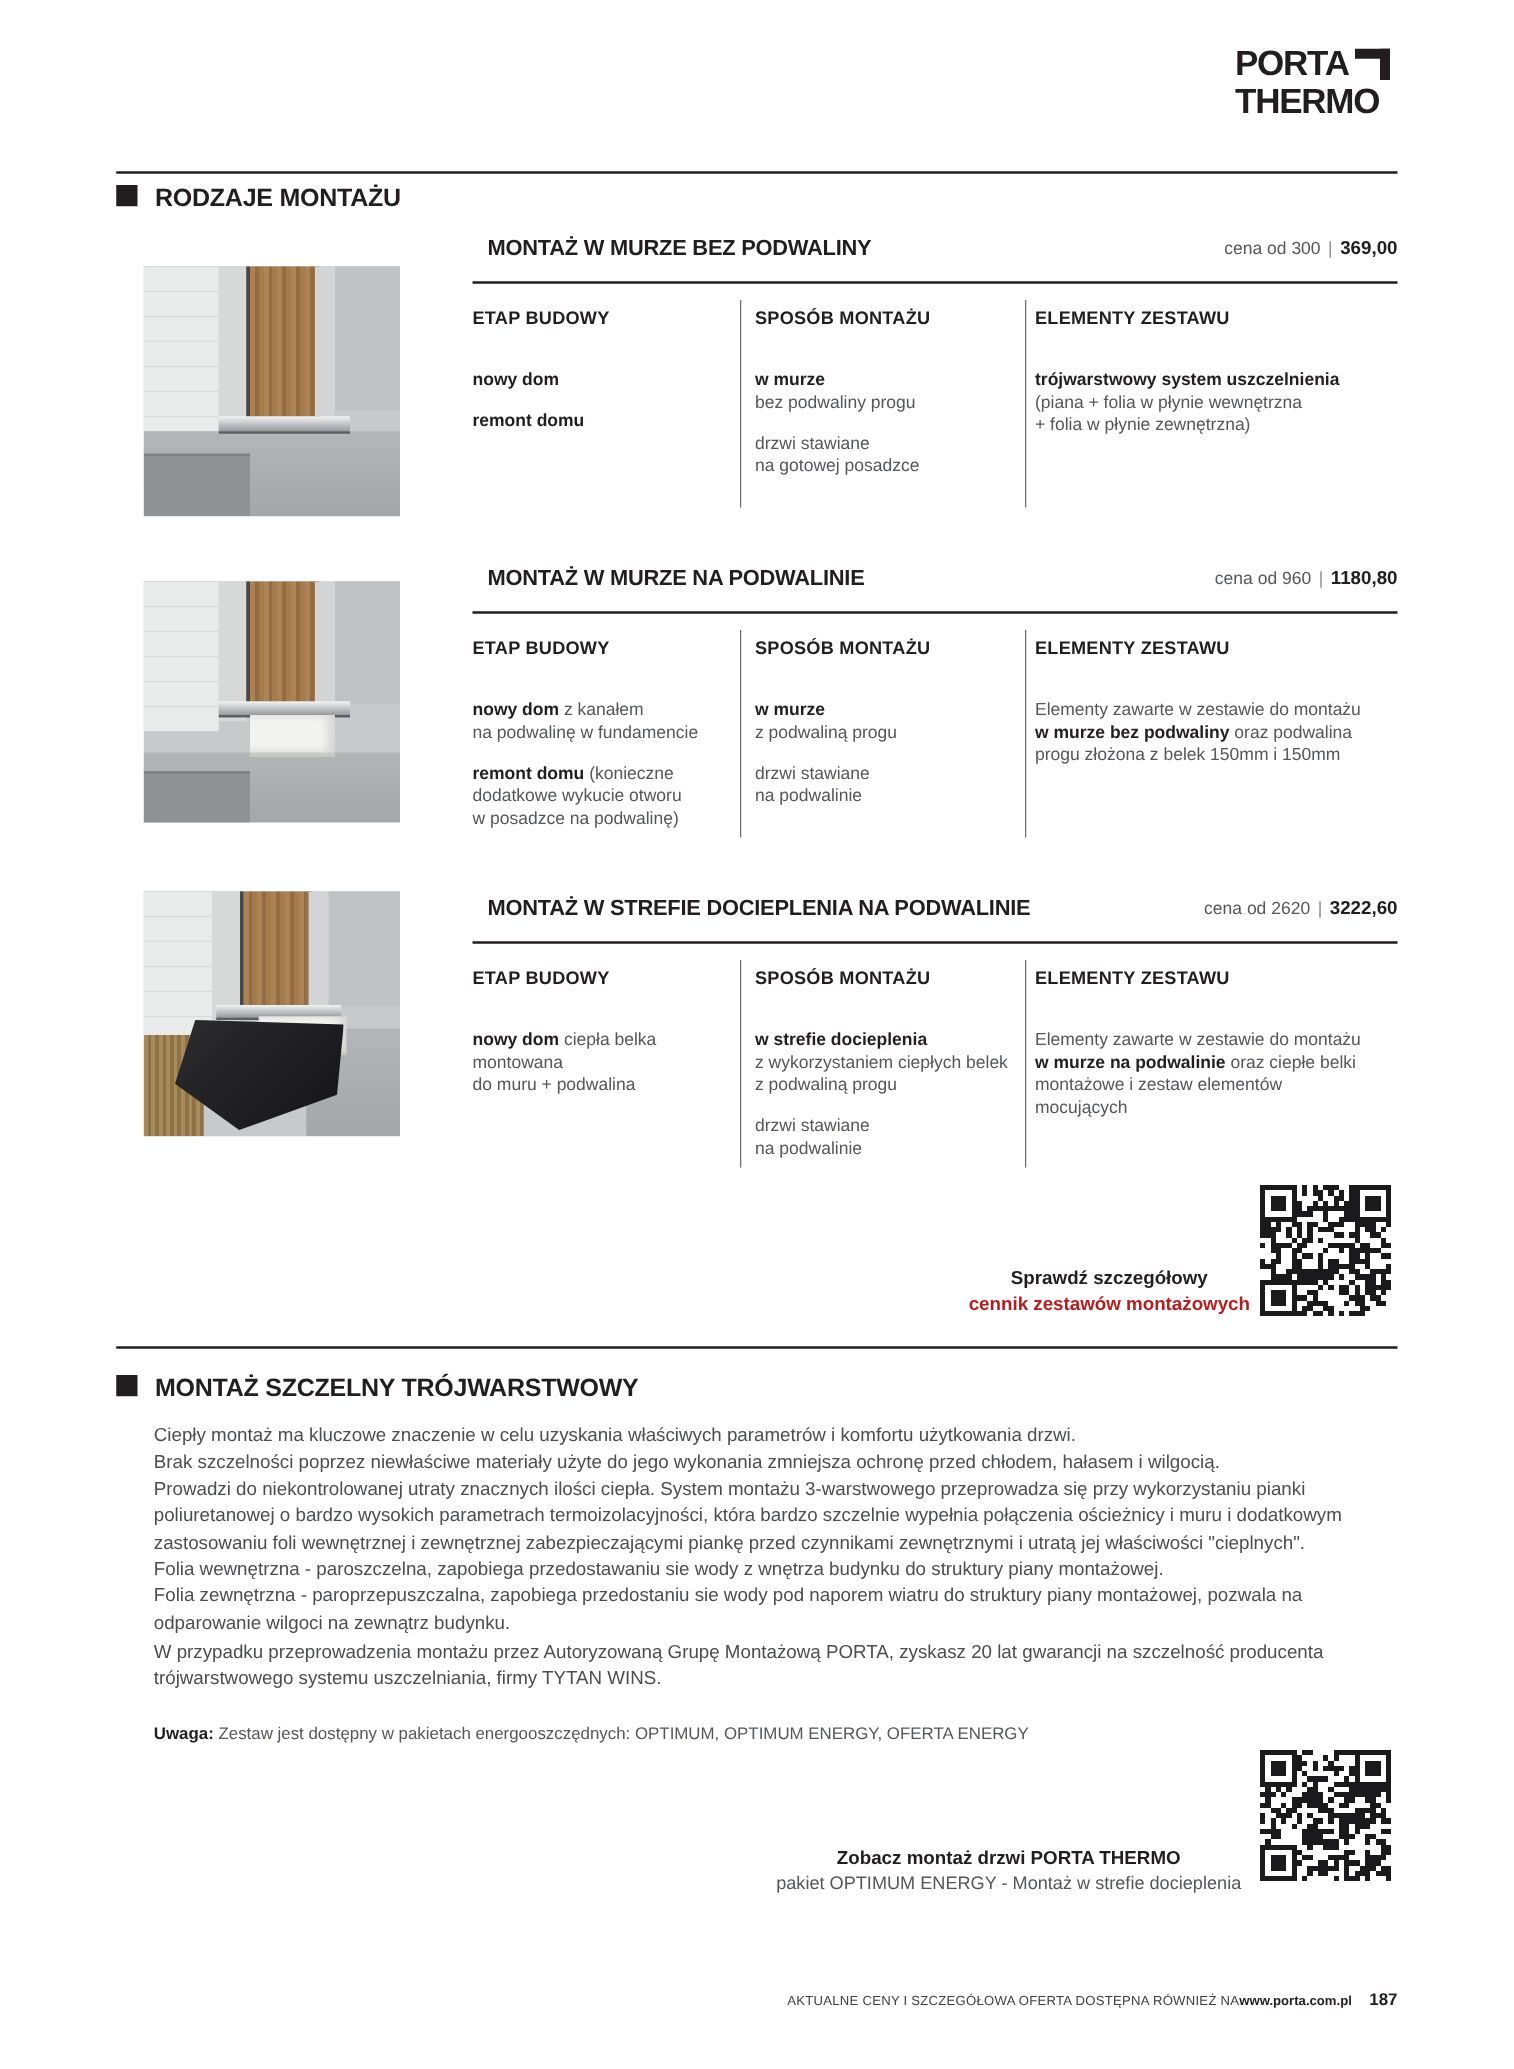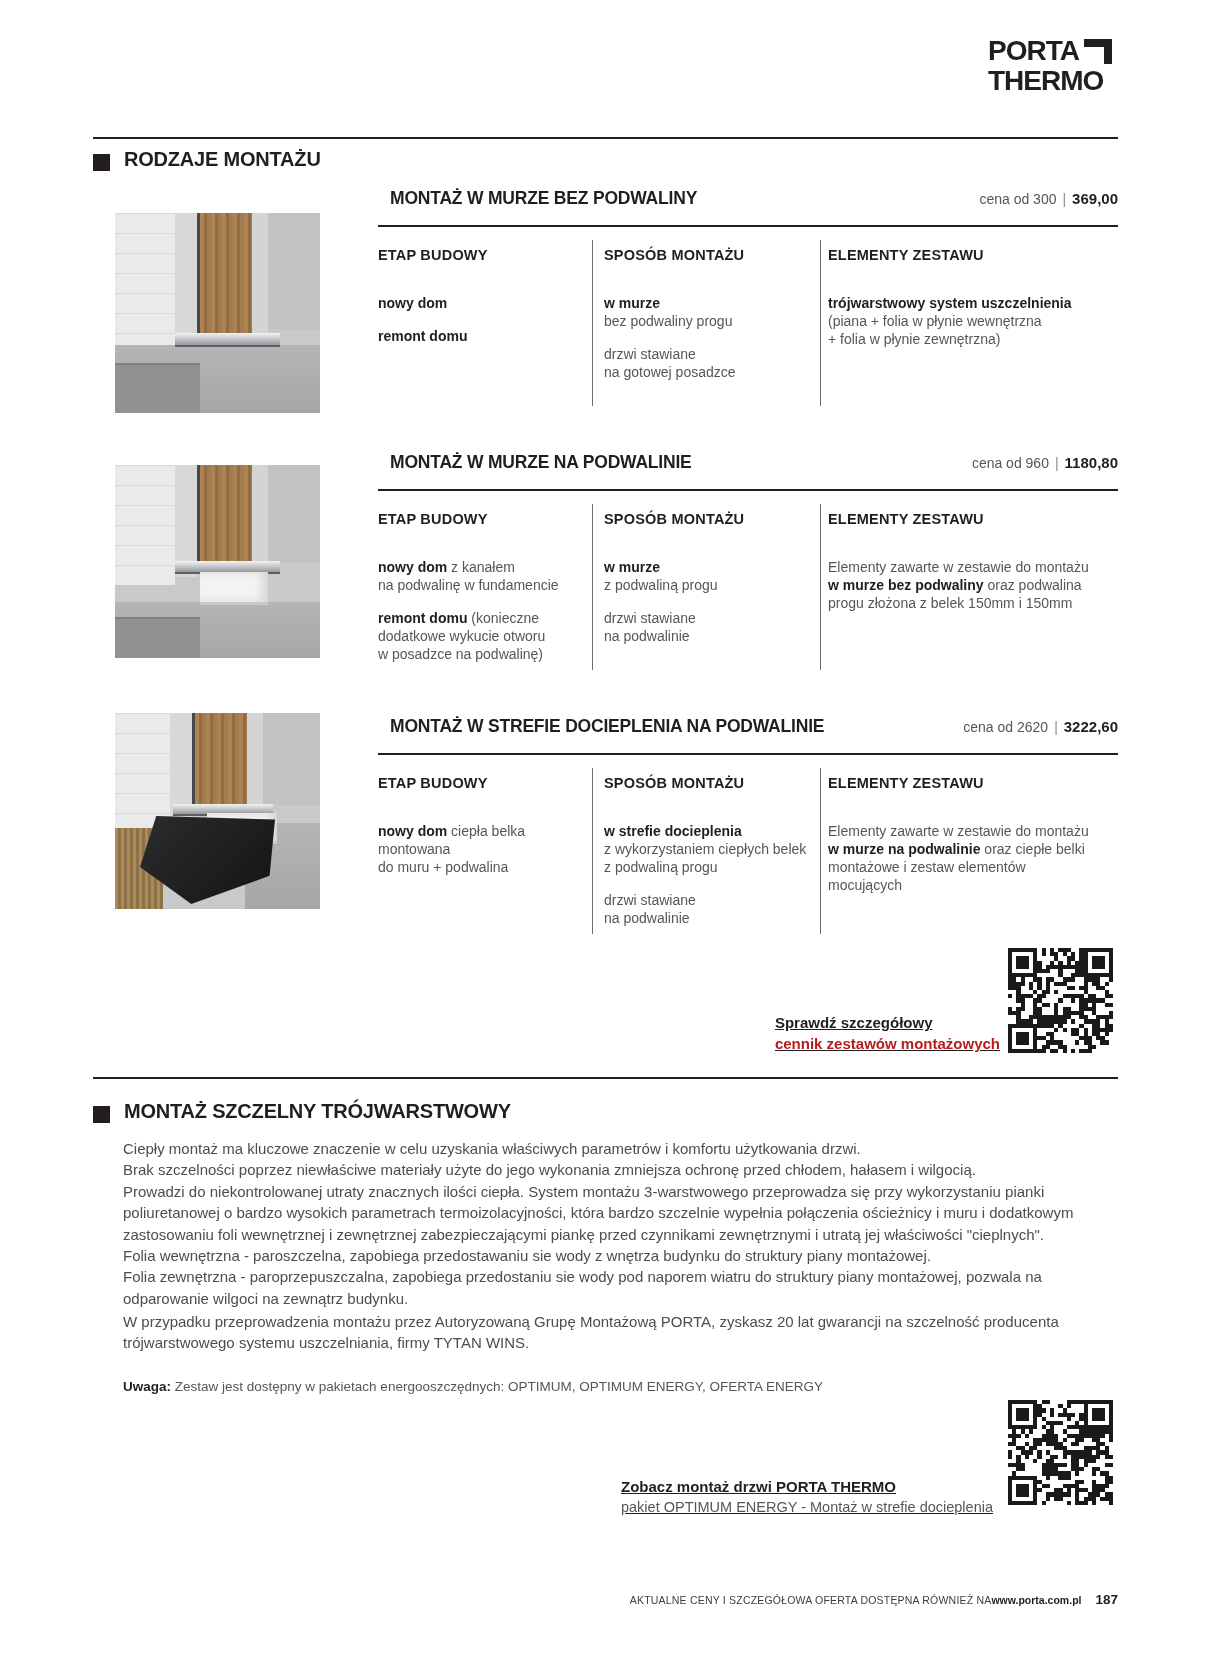--- a/index.html
+++ b/index.html
@@ -8,21 +8,21 @@
 
   
   .logo{position:absolute;left:988px;top:36px;font-weight:700;font-size:28px;
         line-height:30px;letter-spacing:-1px;color:#221e20;}
   .logo-row{display:flex;align-items:flex-start;}
   .corner{width:20px;height:17px;border-top:8px solid #221e20;border-right:8px solid #221e20;
           margin-left:5px;margin-top:3px;}
 
   
   .rule-h{position:absolute;left:93px;width:1025px;height:2px;background:#221e20;}
-  .sect-head{position:absolute;left:93px;display:flex;align-items:flex-end;gap:14px;}
+  .sect-head{position:absolute;left:93px;display:flex;align-items:flex-start;gap:14px;}
   .bullet{width:17px;height:17px;background:#221e20;flex:0 0 auto;}
   .sect-head h2{margin:0;font-size:20px;font-weight:700;letter-spacing:-0.2px;color:#221e20;}
 
   
   .mount{position:absolute;left:378px;width:740px;}
   .m-title{position:absolute;left:12px;top:0;margin:0;font-size:17.5px;font-weight:700;
            letter-spacing:-0.2px;color:#221e20;white-space:nowrap;}
   .m-price{position:absolute;right:0;top:2px;font-size:14px;color:#55565a;white-space:nowrap;}
   .m-price .sep{margin:0 6px;color:#8a8b8d;}
   .m-price b{font-size:15px;color:#221e20;}
@@ -47,21 +47,21 @@
   .sill{background:linear-gradient(180deg,#f2f3f4,#97999c);border-bottom:2px solid #5c5e60;}
   .concrete{background:linear-gradient(180deg,#b3b5b6,#a4a6a8);}
   .slab{background:#8f9193;border-top:2px solid #7d7f81;}
   .beam{background:#f3f3f1;border-bottom:3px solid #c9c9c6;box-shadow:inset -6px 0 8px rgba(0,0,0,.12);}
   .apron{background:linear-gradient(135deg,#2c2c2f,#141416);
          clip-path:polygon(12% 0,100% 4%,96% 68%,38% 100%,0 58%);}
   .osb{background:repeating-linear-gradient(90deg,#a98a5d 0 3px,#8f7146 3px 6px);}
 
   
   .qr{position:absolute;left:1008px;width:105px;height:105px;}
-  .qr-cap{position:absolute;text-align:left;text-decoration:underline;}
+  .qr-cap{position:absolute;text-align:center;}
   .qr-cap .l1{font-size:15px;font-weight:700;color:#221e20;line-height:21px;}
   .qr-cap .l2b{font-size:15px;font-weight:700;color:#b91c1c;line-height:21px;}
   .qr-cap .l2{font-size:14.5px;color:#55565a;line-height:21px;}
 
   
   .para{position:absolute;left:123px;width:995px;margin:0;font-size:15px;line-height:21.4px;
         color:#4c4d4f;white-space:pre-line;}
   .note{position:absolute;left:123px;width:900px;font-size:13.5px;color:#55565a;}
   .note b{color:#221e20;}
 

